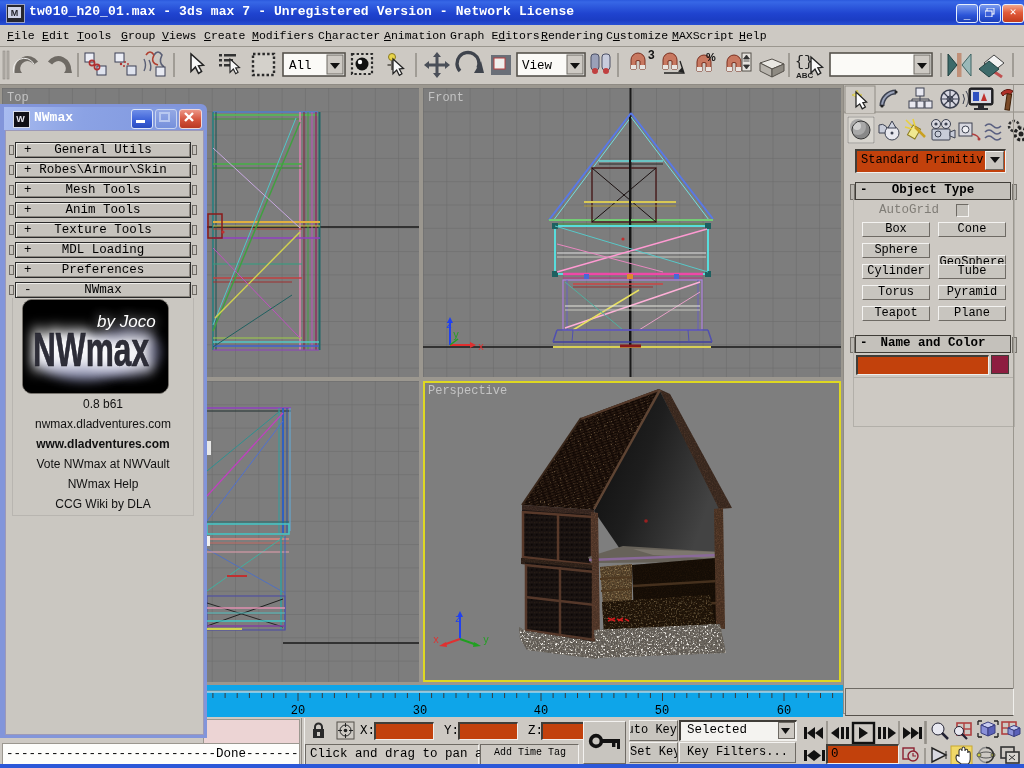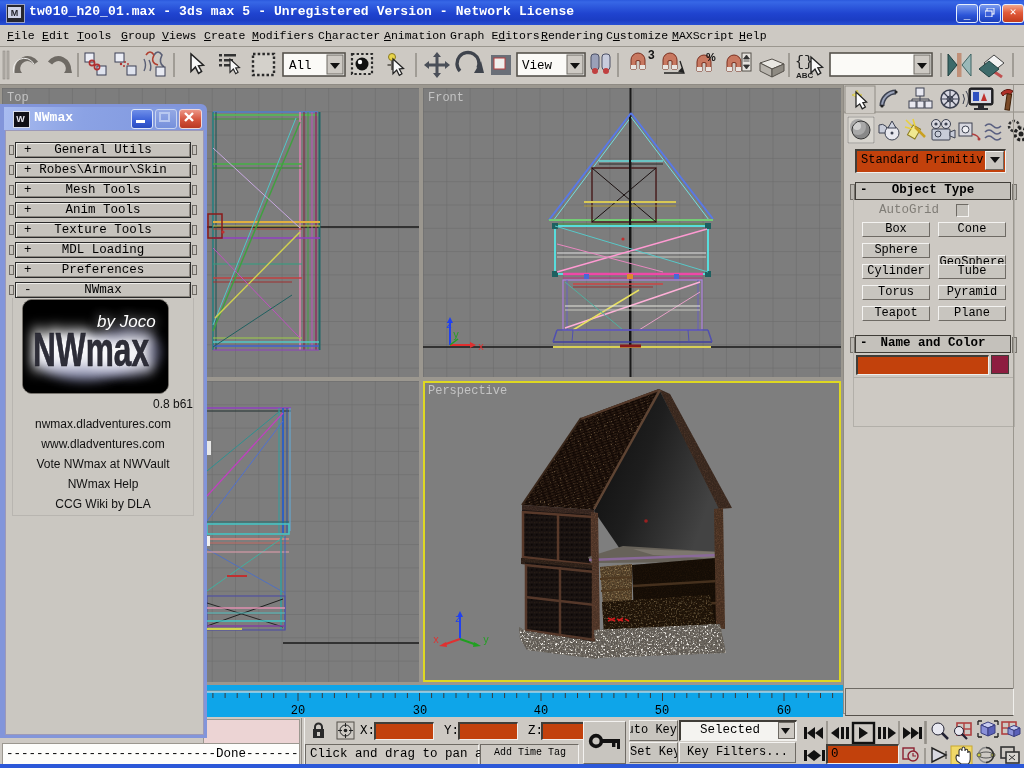--- a/index.html
+++ b/index.html
@@ -58,21 +58,21 @@
 </style>
 </head>
 <body>
 <div id="root">
 
 <div id="titlebar" class="abs">
   <div id="titleicon" class="abs"><svg width="15" height="15">
           <rect x="1" y="2" width="13" height="11" fill="#cfd4e8"></rect>
           <text x="7.5" y="11" font-size="9" font-weight="bold" text-anchor="middle" fill="#23232b" font-family="Liberation Sans">M</text>
         </svg></div>
-  <span id="titletext" class="abs">tw010_h20_01.max - 3ds max 5 - Unregistered Version - Network License</span>
+  <span id="titletext" class="abs">tw010_h20_01.max - 3ds max 7 - Unregistered Version - Network License</span>
   <div id="btnmin" class="winbtn abs" style="line-height:22px;">_</div>
   <div id="btnmax" class="winbtn abs"><svg width="10" height="9" style="margin-top:3px">
           <rect x="2" y="0" width="7" height="6" fill="none" stroke="#fff"></rect>
           <rect x="0" y="3" width="7" height="6" fill="#3a5fd8" stroke="#fff"></rect>
         </svg></div>
   <div id="btncls" class="winbtn abs" style="font-weight:bold;">✕</div>
 </div>
 
 <div id="menubar" class="abs">
   <span style="left:7px"><u>F</u>ile</span>
@@ -835,21 +835,21 @@
           <g transform="translate(5,12)">
             <circle cx="6" cy="7" r="5.4" fill="none" stroke="#111" stroke-width="3.6"></circle>
             <rect x="11" y="5" width="19" height="4" fill="#111"></rect>
             <rect x="22" y="8" width="3.4" height="5" fill="#111"></rect>
             <rect x="27" y="8" width="3" height="7" fill="#111"></rect>
           </g>
         </svg></div>
  <div class="btn3d" style="left:629px;top:3px;width:47px;height:19px;font-size:12px;line-height:18px;overflow:hidden;white-space:pre;direction:rtl;">Auto Key</div>
  <div class="btn3d" style="left:629px;top:25px;width:47px;height:19px;font-size:12px;line-height:18px;overflow:hidden;white-space:pre;">Set Key</div>
  <div class="white-in" style="left:679px;top:3px;width:115px;height:18px;background:#f4f3f0;">
-        <span style="position:absolute;left:19px;top:1px;font-size:12.5px;">Selected</span>
+        <span style="position:absolute;left:6px;top:1px;font-size:12.5px;">Selected</span>
         <span style="position:absolute;right:1px;top:0px;width:15px;height:15px;background:#cdc9c3;border:1px solid #6e6a64;"><svg width="13" height="14">
             <path d="M2,5 l9,0 l-4.5,6 Z" fill="#111"></path>
           </svg></span>
       </div>
  <div class="btn3d" style="left:679px;top:25px;width:115px;height:19px;font-size:12px;line-height:18px;overflow:hidden;white-space:pre;">Key Filters...</div>
 
  <svg class="abs" style="left:798px;top:0px;" width="226" height="48">
   <g fill="#111">
 
    <rect x="6" y="10" width="3" height="12"></rect>
@@ -1009,23 +1009,23 @@
         <g font-family="Liberation Sans" font-weight="bold">
           <text x="10" y="66" font-size="40" fill="#ffffff" filter="url(#blurq)" textLength="116" lengthAdjust="spacingAndGlyphs" transform="scale(1,1.18) translate(0,-10)" style="paint-order:stroke" stroke="#fff" stroke-width="6">NWmax</text>
           <text x="10" y="66" font-size="40" fill="#c8c8e8" textLength="116" lengthAdjust="spacingAndGlyphs" transform="scale(1,1.18) translate(0,-10)" opacity="0.9">NWmax</text>
           <text x="10" y="66" font-size="40" fill="#2e2e38" textLength="116" lengthAdjust="spacingAndGlyphs" transform="scale(1,1.18) translate(0,-10)" stroke="#1a1a22" stroke-width="0.5">NWmax</text>
         </g>
         <text x="74" y="27" font-size="17" fill="#f4f4f8" font-family="Liberation Sans" font-style="italic" filter="url(#blurq)" opacity="0.9">by Joco</text>
         <text x="74" y="27" font-size="17" fill="#fff" font-family="Liberation Sans" font-style="italic">by Joco</text>
       </svg>
     </div>
 
-    <div class="nwtxt" style="top:266px;text-align:right;">0.8 b61</div>
+    <div class="nwtxt" style="top:266px;">0.8 b61</div>
     <div class="nwtxt" style="top:286px;">nwmax.dladventures.com</div>
-    <div class="nwtxt" style="top:306px;">www.dladventures.com</div>
+    <div class="nwtxt" style="top:306px;font-weight:bold;">www.dladventures.com</div>
     <div class="nwtxt" style="top:326px;">Vote NWmax at NWVault</div>
     <div class="nwtxt" style="top:346px;">NWmax Help</div>
     <div class="nwtxt" style="top:366px;">CCG Wiki by DLA</div>
   </div>
 </div>
 
 <div id="bottomblue" class="abs"></div>
 </div>
 
 </body></html>

